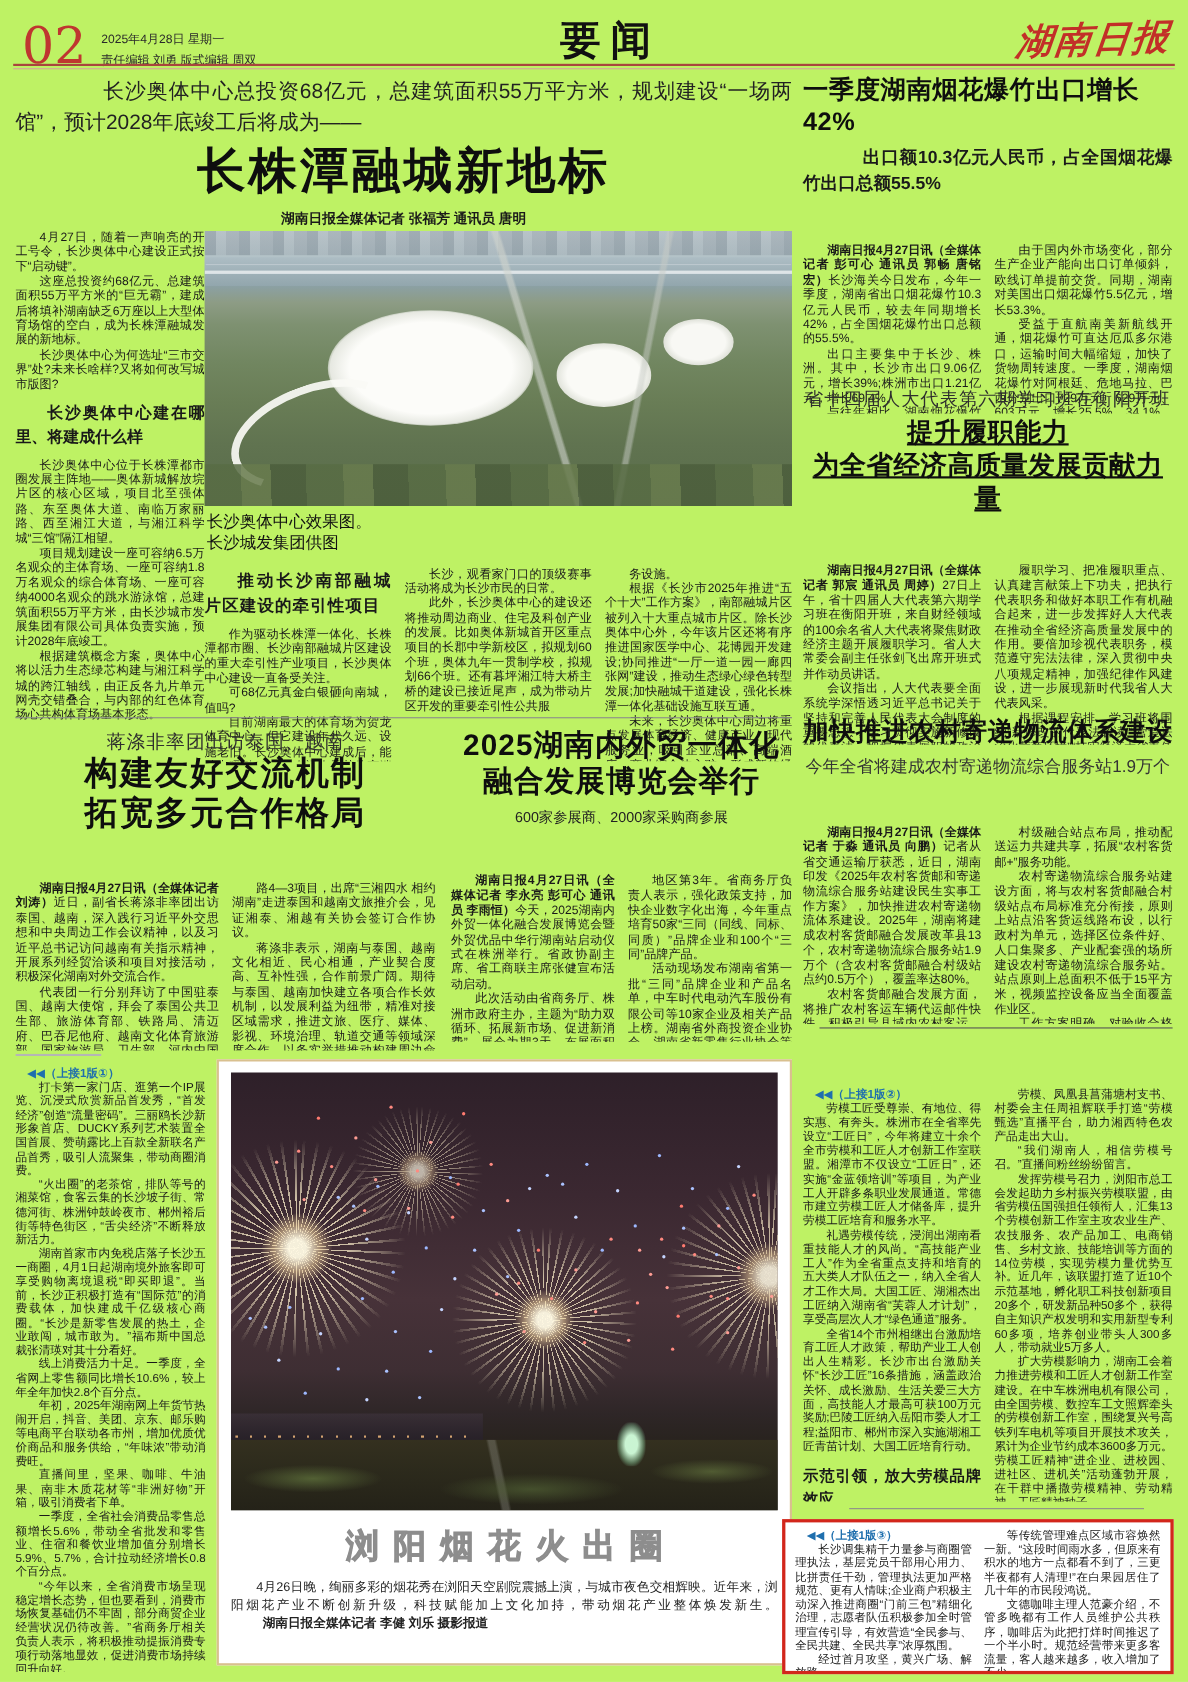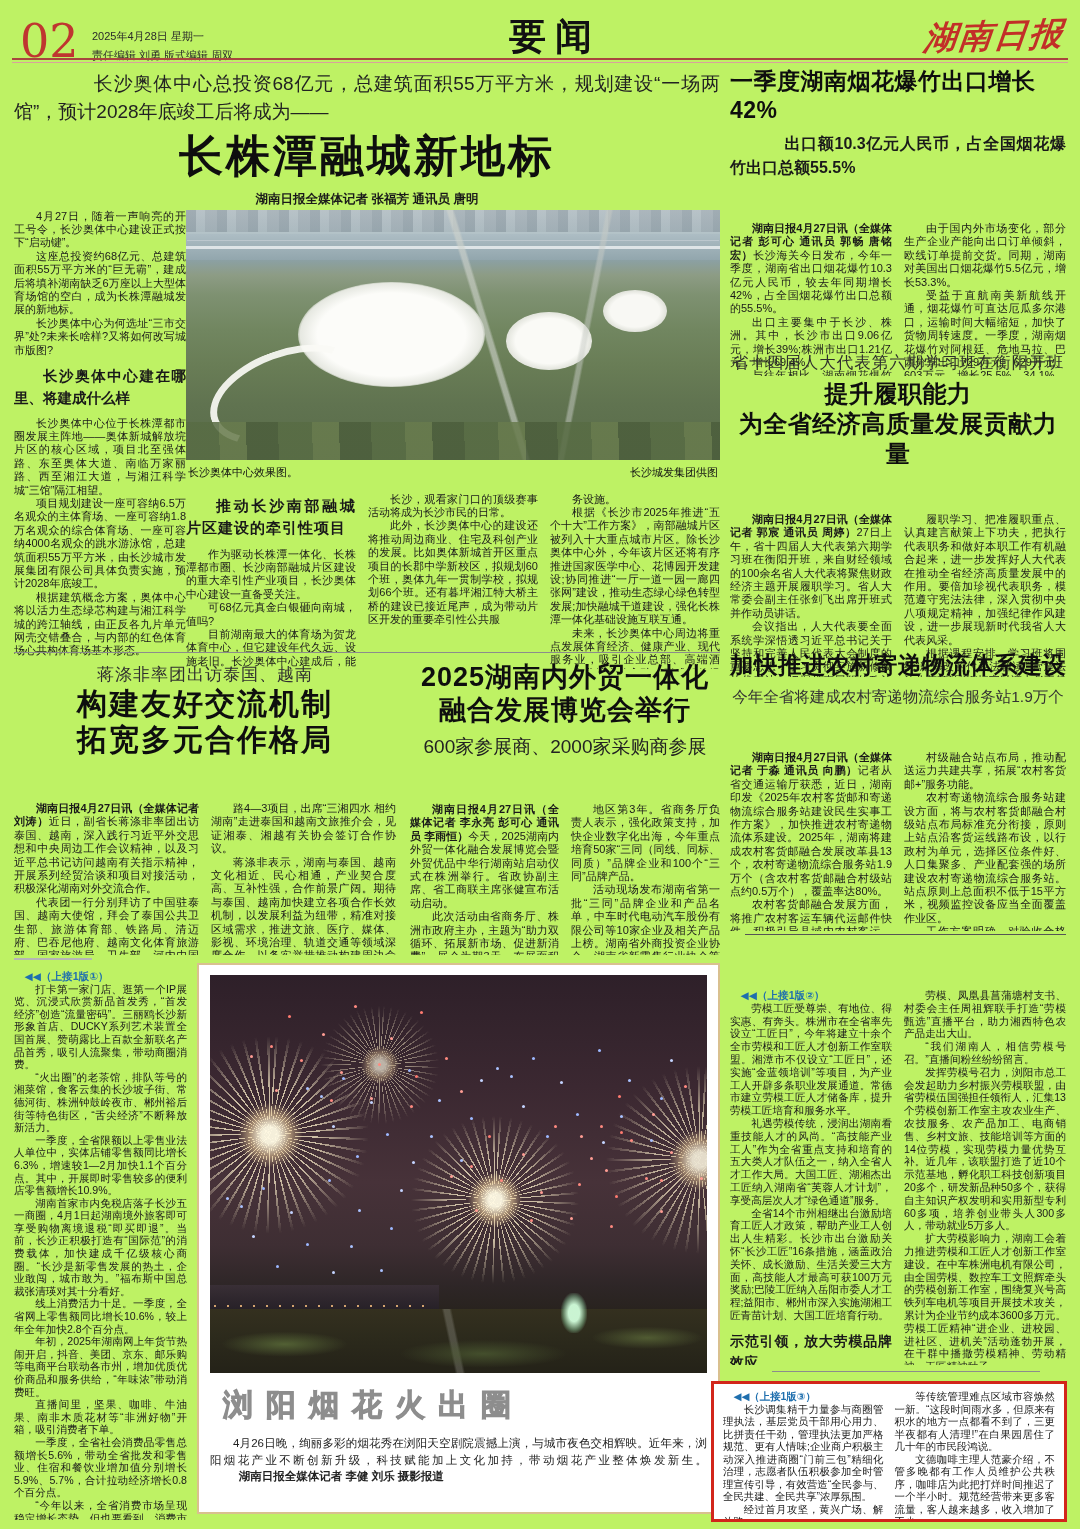--- a/index.html
+++ b/index.html
@@ -50,41 +50,41 @@
     background:radial-gradient(ellipse at 50% 50%,#fafaf6 0 55%,#e2e4dc 70%,rgba(222,226,216,0) 76%);}
   .blob3{left:78%;top:32%;width:12%;height:17%;
     background:radial-gradient(ellipse at 50% 50%,#f8f8f4 0 54%,#e0e2da 70%,rgba(222,226,216,0) 76%);}
   .band{position:absolute;left:4%;top:56%;width:27%;height:30%;border:7px solid rgba(250,250,246,.92);
     border-radius:50%;border-bottom-color:transparent;border-right-color:transparent;transform:rotate(-20deg);}
   .roads{position:absolute;inset:0;
     background:linear-gradient(73deg,transparent 55%,rgba(208,212,205,.6) 55.4% 56.1%,transparent 56.5%),
                linear-gradient(101deg,transparent 72%,rgba(200,204,198,.5) 72.4% 73%,transparent 73.4%);}
   .fields{position:absolute;left:0;right:0;bottom:0;height:15%;opacity:.95;
     background:repeating-linear-gradient(88deg,rgba(88,108,68,.9) 0 34px,rgba(104,123,77,.9) 34px 61px,rgba(76,94,60,.9) 61px 93px);}
-  .photo-captions{display:flex;justify-content:space-between;font-size:11px;padding:5px 2px 0;color:#111;}
+  .photo-captions{display:flex;justify-content:space-between;font-size:15px;padding:5px 2px 0;color:#111;flex-direction:column;}
   .lead-cols{display:flex;gap:12px;margin-top:13px;height:176px;overflow:hidden;}
   .lead-cols>div{flex:1;min-width:0;}
   .lead-cols .subhead{font-size:15px;text-indent:2em !important;letter-spacing:1px;margin:2px 0 8px;}
   .lead-rule{position:absolute;left:14px;top:652px;width:706px;}
   
   .visit{position:absolute;left:14px;top:663px;width:382px;height:292px;overflow:hidden;}
   .visit .hl{font-size:30px;line-height:1.2;letter-spacing:2px;}
   .visit .cols2{margin-top:12px;height:186px;}
   .expo{position:absolute;left:410px;top:661px;width:310px;height:294px;overflow:hidden;}
   .expo .hl{font-size:27px;line-height:1.22;letter-spacing:1px;}
-  .expo .sub{margin-top:7px;text-align:center;font-size:19px;color:#222;}
+  .expo .sub{margin-top:7px;text-align:center;font-size:13px;color:#222;}
   .expo .cols2{margin-top:11px;height:184px;}
   
   .r1{position:absolute;left:730px;top:66px;width:336px;}
   .r1 .hl{font-size:23px;letter-spacing:.5px;text-align:left;}
   .r1 .sub{margin-top:8px;font-size:16px;font-weight:700;line-height:24px;text-indent:3.4em;text-align:justify;}
   .r1 .cols2{margin-top:10px;height:186px;}
   .r2{position:absolute;left:730px;top:352px;width:336px;}
   .r2 .kicker-c{font-size:16.5px;}
-  .r2 .hl{font-size:24px;line-height:1.25;margin-top:5px;letter-spacing:.5px;}
+  .r2 .hl{font-size:24px;line-height:1.25;margin-top:5px;letter-spacing:.5px;text-decoration:underline;}
   .r2 .cols2{margin-top:12px;height:196px;}
   .r3{position:absolute;left:730px;top:649px;width:336px;}
   .r3 .hl{font-size:23.5px;letter-spacing:.5px;}
   .r3 .sub{margin-top:6px;text-align:center;font-size:15.5px;color:#333;}
   .r3 .cols2{margin-top:11px;height:212px;}
   .r3-rule{position:absolute;left:745px;top:934px;width:321px;border-top:1px solid #555;}
   
   .cont1{position:absolute;left:14px;top:958px;width:173px;height:562px;overflow:hidden;}
   .cont1-rule{width:78px;border-top:2px solid #b5b5b5;margin-bottom:10px;}
   .cont1 .bodytext{font-size:10.6px;line-height:12.6px;}
@@ -118,21 +118,21 @@
     background:repeating-linear-gradient(90deg,rgba(255,196,130,.8) 0 2px,transparent 2px 13px);}
   .fw-ground{position:absolute;left:0;right:0;bottom:0;height:64px;
     background:linear-gradient(180deg,#34301f 0%,#2c2a1c 45%,#242218 100%);}
   .fw-ground::before{content:"";position:absolute;inset:0;
     background:radial-gradient(ellipse 90px 18px at 15% 55%,rgba(92,110,58,.8),transparent 70%),
       radial-gradient(ellipse 120px 20px at 55% 70%,rgba(80,96,52,.7),transparent 70%),
       radial-gradient(ellipse 80px 16px at 88% 45%,rgba(96,112,60,.7),transparent 70%),
       linear-gradient(78deg,transparent 48%,rgba(150,150,140,.35) 48.5% 49.5%,transparent 50%);}
   .stage{position:absolute;right:120px;bottom:40px;width:26px;height:40px;
     background:radial-gradient(ellipse,rgba(210,255,220,.95) 0 30%,rgba(150,220,170,.4) 60%,transparent 75%);}
-  .fw-title{margin-top:12px;text-align:left;font-size:30px;font-weight:700;color:#9b9b9b;
+  .fw-title{margin-top:12px;text-align:center;font-size:30px;font-weight:700;color:#9b9b9b;
     letter-spacing:13px;text-indent:13px;-webkit-text-stroke:1px #8d8d8d;}
   .fw-caption{margin-top:9px;font-size:11.5px;line-height:16.5px;text-align:justify;color:#222;}
   .fw-caption .cap-ind{display:inline-block;width:2em;}
   .fw-caption b{margin-left:2.5em;white-space:nowrap;}
   .cont2{position:absolute;left:730px;top:957px;width:336px;height:408px;overflow:hidden;}
   .cont2 .bodytext{font-size:10.6px;line-height:12.8px;}
   .cont2 .subhead{font-size:14px;margin:9px 0 7px;}
   .cont2-rule{position:absolute;left:772px;top:1371px;width:268px;border-top:1px solid #8c8c8c;}
   .cont3{position:absolute;left:711px;top:1381px;width:356px;height:141px;box-sizing:border-box;
     border:3px solid #d2261b;padding:7px 9px;display:flex;gap:11px;overflow:hidden;background:#fff;}
@@ -324,21 +324,20 @@
   </div>
   <div class="r3-rule"></div>
 
   <div class="cont1">
     <div class="cont1-rule"></div>
     <div class="bodytext">
       <div class="marker">◀◀（上接1版①）</div>
       <div>
           <p>打卡第一家门店、逛第一个IP展览、沉浸式欣赏新品首发秀，“首发经济”创造“流量密码”。三丽鸥长沙新形象首店、DUCKY系列艺术装置全国首展、赞萌露比上百款全新联名产品首秀，吸引人流聚集，带动商圈消费。</p>
           <p>“火出圈”的老茶馆，排队等号的湘菜馆，食客云集的长沙坡子街、常德河街、株洲钟鼓岭夜市、郴州裕后街等特色街区，“舌尖经济”不断释放新活力。</p>
-          <p>一季度，全省限额以上零售业法人单位中，实体店铺零售额同比增长6.3%，增速较1—2月加快1.1个百分点。其中，开展即时零售较多的便利店零售额增长10.9%。</p>
           <p>湖南首家市内免税店落子长沙五一商圈，4月1日起湖南境外旅客即可享受购物离境退税“即买即退”。当前，长沙正积极打造有“国际范”的消费载体，加快建成千亿级核心商圈。“长沙是新零售发展的热土，企业敢闯，城市敢为。”福布斯中国总裁张清瑛对其十分看好。</p>
           <p>线上消费活力十足。一季度，全省网上零售额同比增长10.6%，较上年全年加快2.8个百分点。</p>
           <p>年初，2025年湖南网上年货节热闹开启，抖音、美团、京东、邮乐购等电商平台联动各市州，增加优质优价商品和服务供给，“年味浓”带动消费旺。</p>
           <p>直播间里，坚果、咖啡、牛油果、南非木质花材等“非洲好物”开箱，吸引消费者下单。</p>
           <p>一季度，全省社会消费品零售总额增长5.6%，带动全省批发和零售业、住宿和餐饮业增加值分别增长5.9%、5.7%，合计拉动经济增长0.8个百分点。</p>
           <p>“今年以来，全省消费市场呈现稳定增长态势，但也要看到，消费市场恢复基础仍不牢固，部分商贸企业经营状况仍待改善。”省商务厅相关负责人表示，将积极推动提振消费专项行动落地显效，促进消费市场持续回升向好。</p>
         </div>
     </div>
   </div>
 

